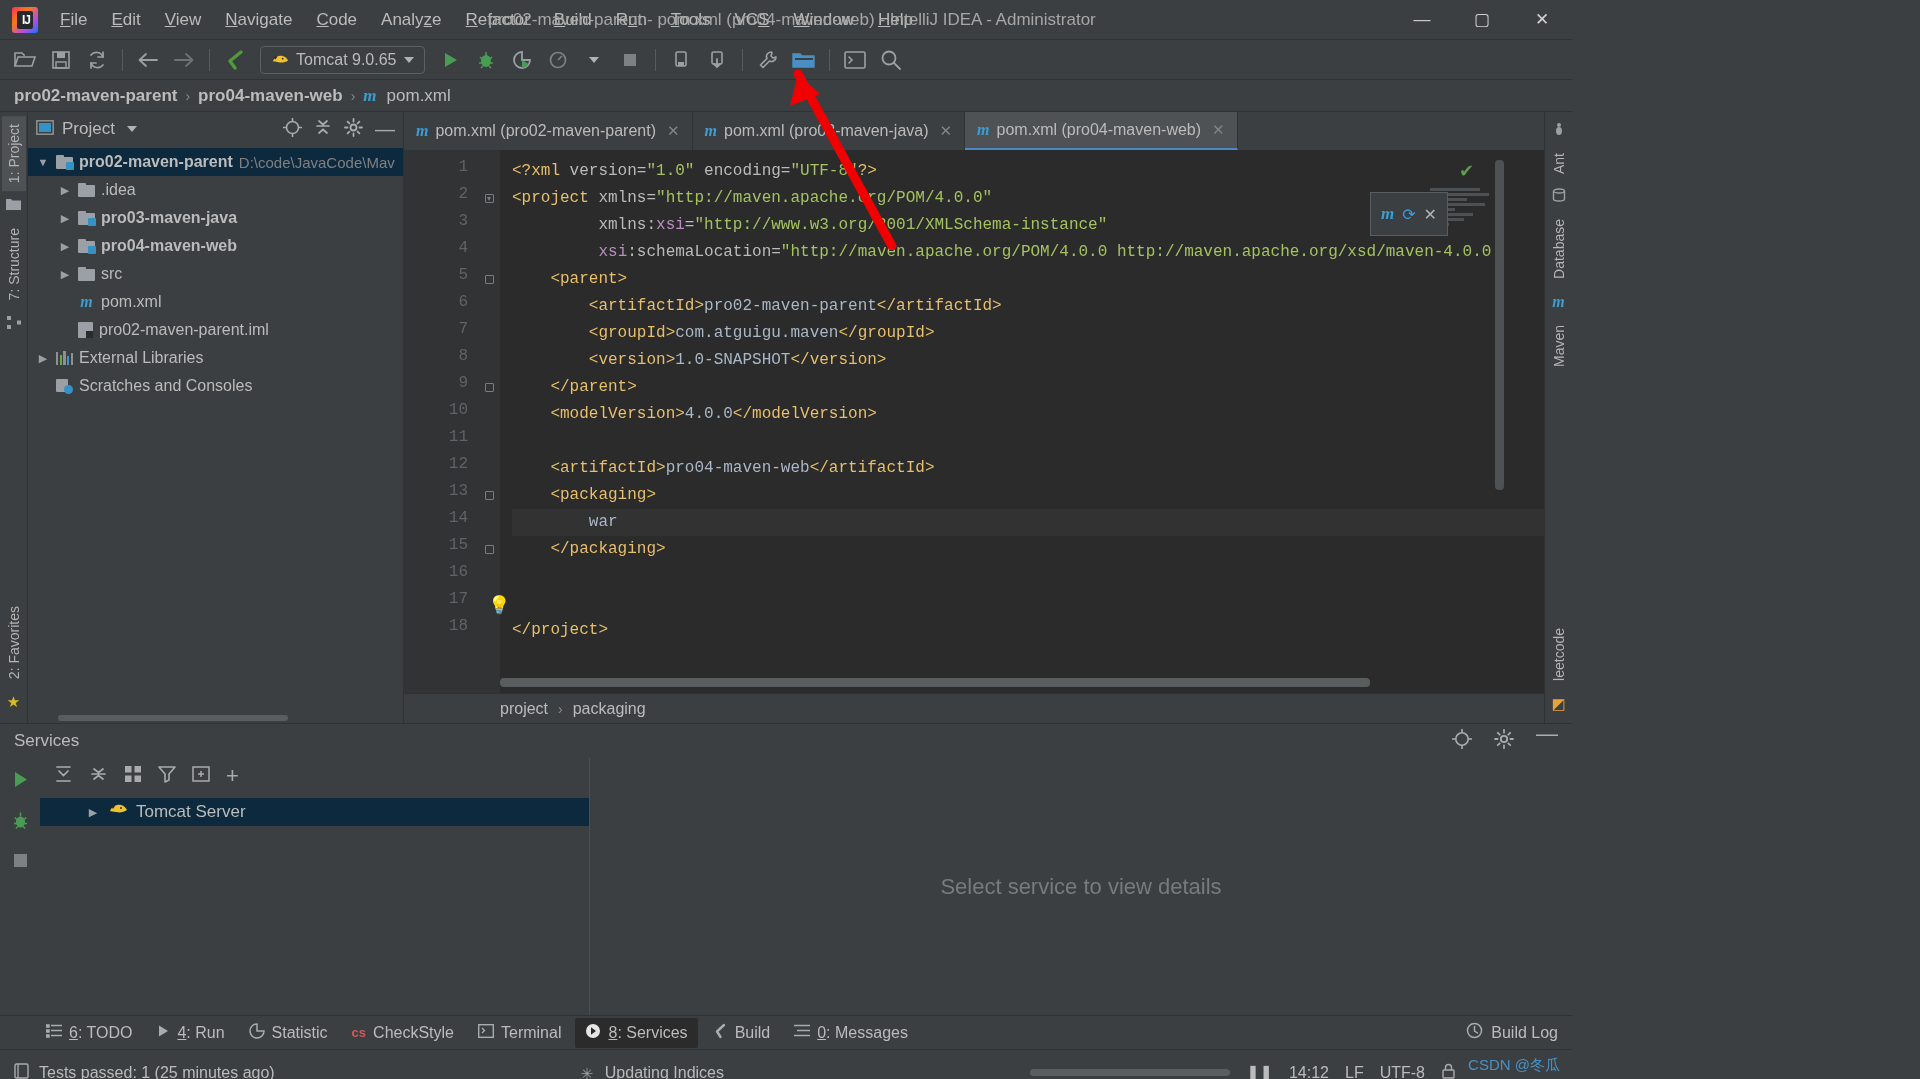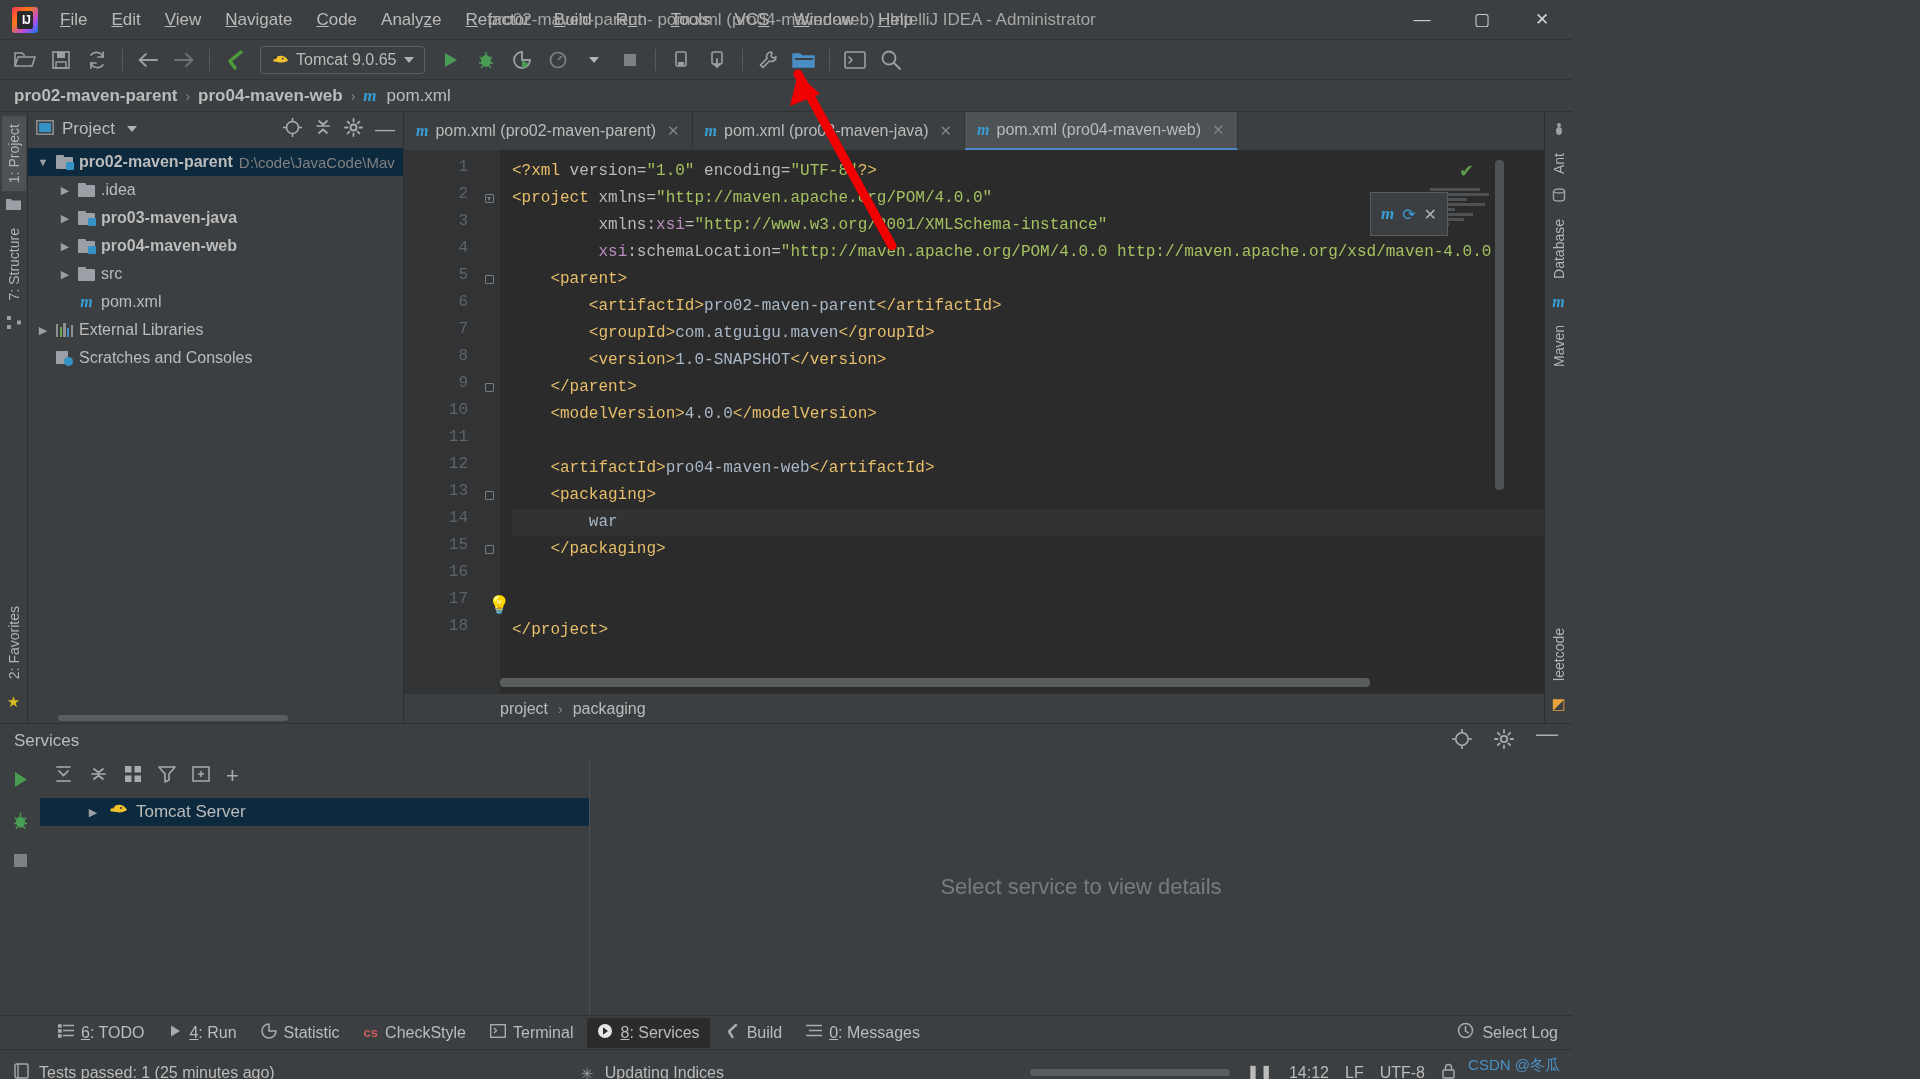--- a/index.html
+++ b/index.html
@@ -170,21 +170,21 @@
   .svccontent { flex:1; display:flex; min-width:0; }
   .svcleft { width:550px; flex:none; display:flex; flex-direction:column; border-right:1px solid #4b4f51;}
   .svctoolbar { height:36px; display:flex; align-items:center; gap:16px; padding:0 14px; color:#a9acae; font-size:16px;}
   .svctree { flex:1; padding-top:4px; }
   .svcrow { height:28px; display:flex; align-items:center; gap:8px; padding-left:46px; font-size:17px;}
   .svcrow.sel { background:#0d293e; }
   .svcright { flex:1; display:flex; align-items:center; justify-content:center; color:#777b7e; font-size:22px;}
 
   
   .bottombar { height:34px; background:#3c3f41; display:flex; align-items:center; gap:4px;
-     padding:0 14px 0 48px; font-size:16px; flex:none; border-top:1px solid #2f3133;}
+     padding:0 14px 0 36px; font-size:16px; flex:none; border-top:1px solid #2f3133;}
   .btab { display:flex; align-items:center; gap:7px; padding:5px 10px; color:#bbbbbb; border-radius:2px;}
   .btab.active { background:#2b2b2b; }
   .btab u { text-decoration: underline; }
   .bottombar .right { margin-left:auto; display:flex; align-items:center; gap:8px; }
 
   
   .statusbar { height:30px; background:#3c3f41; display:flex; align-items:center; gap:10px;
      padding:16px 10px 0 14px; font-size:16px; color:#bbbbbb; flex:none; border-top:1px solid #2f3133;}
   .statusbar .center { margin-left:auto; display:flex; align-items:center; gap:8px;}
   .statusbar .right { margin-left:auto; display:flex; align-items:center; gap:16px;}
@@ -458,20 +458,24 @@
               <i class="body"></i>
             </span>
           <span class="tlabel">src</span>
         </div>
 
         <div class="trow" style="padding-left:50px;">
           <span class="mico">m</span>
           <span class="tlabel">pom.xml</span>
         </div>
 
+        <div class="trow" style="padding-left:50px;">
+          <span class="imlico"></span>
+          <span class="tlabel">pro02-maven-parent.iml</span>
+        </div>
 
         <div class="trow" style="padding-left:8px;">
           <span class="arrow">▶</span>
           <span class="libico">
             <i style="height:13px;background:#8e9194"></i>
               <i style="height:10px;background:#6aa84f"></i>
             <i style="height:14px;background:#8e9194"></i>
               <i style="height:9px;background:#4a8fc4"></i>
             <i style="height:12px;background:#8e9194"></i>
           </span>
@@ -773,21 +777,21 @@
       </span>
       <span><u>0</u>: Messages</span>
     </div>
     <div class="right">
       <span>
         <svg width="17" height="17" viewBox="0 0 17 17">
             <circle cx="8.5" cy="8.5" r="7" stroke="#a9acae" stroke-width="1.5" fill="none"></circle>
             <path d="M8.5 4.5v4.5l3 2" stroke="#a9acae" stroke-width="1.5" fill="none" stroke-linecap="round"></path>
           </svg>
       </span>
-      <span>Select Log</span>
+      <span>Build Log</span>
     </div>
   </div>
 
   <div class="statusbar">
     <span>
       <svg width="15" height="16" viewBox="0 0 15 16">
           <rect x="1" y="1" width="13" height="14" rx="1.5" stroke="#a9acae" stroke-width="1.4" fill="none"></rect>
           <path d="M4 1v14" stroke="#a9acae" stroke-width="1.3"></path>
         </svg>
     </span>

